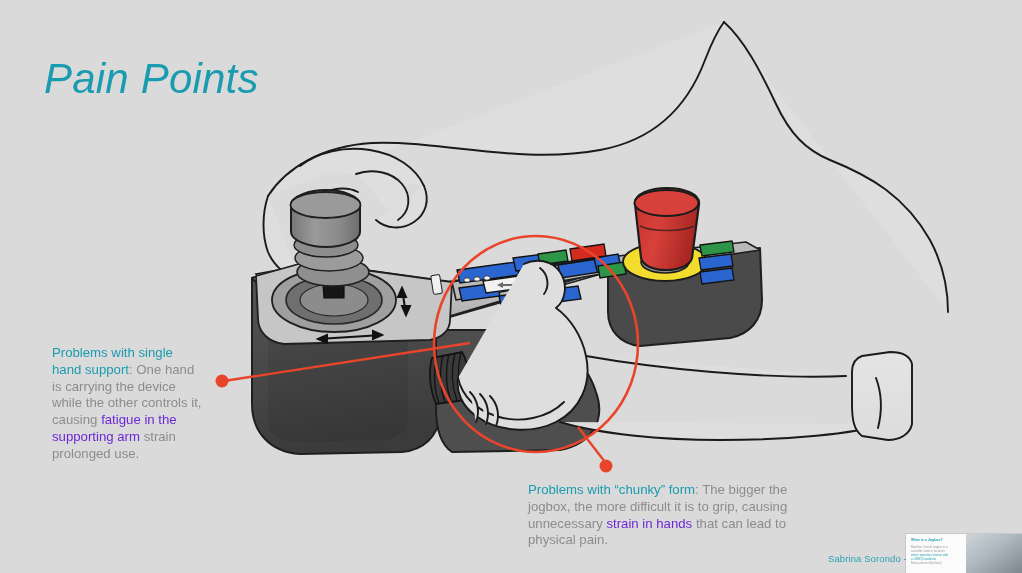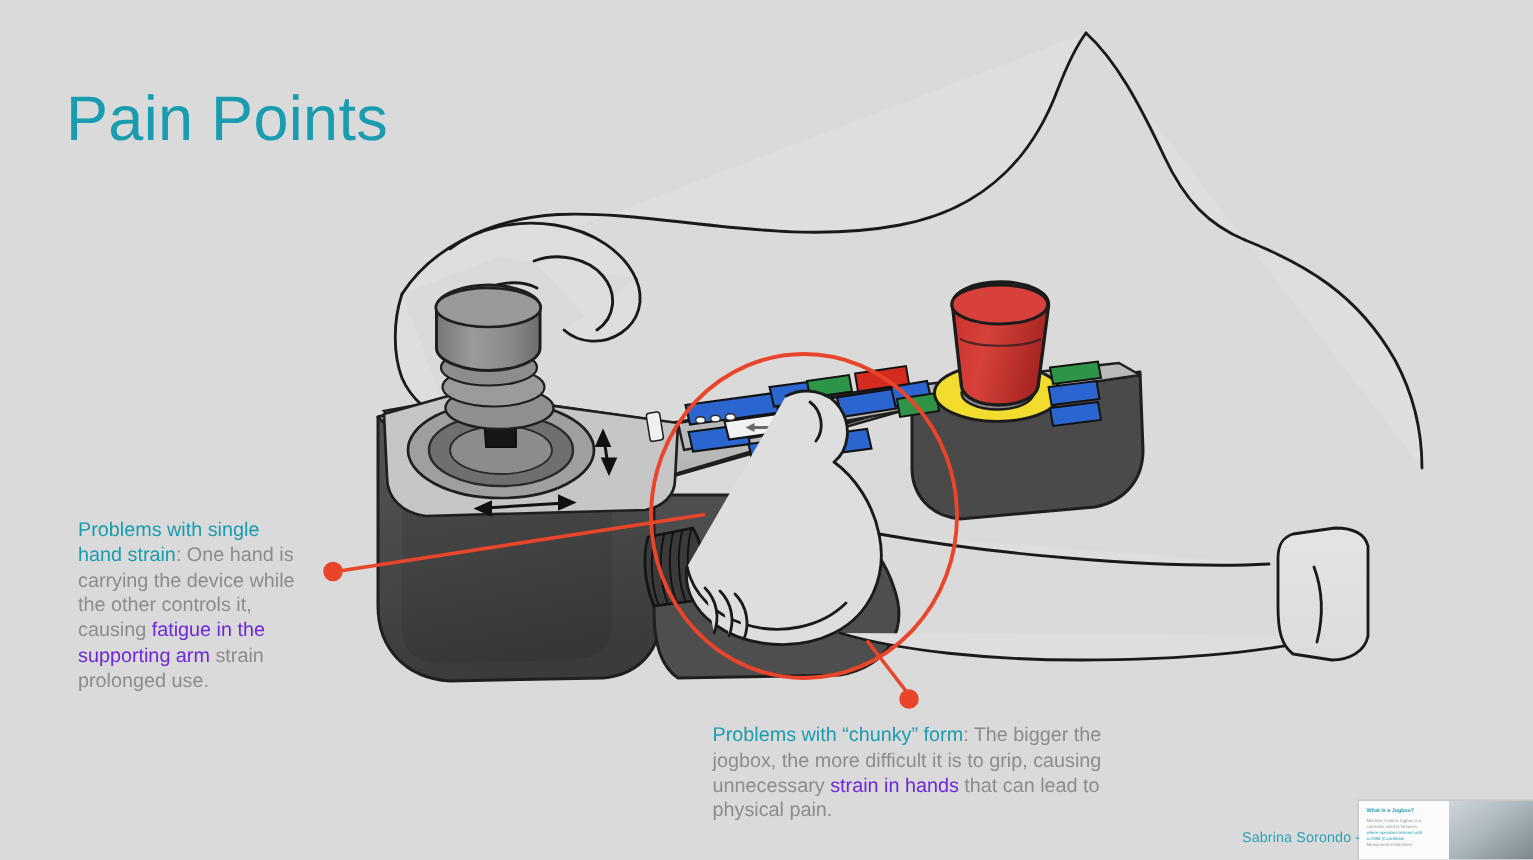--- a/index.html
+++ b/index.html
@@ -11,31 +11,32 @@
     position:relative;
   }
   .slide{position:absolute;inset:0;background:#dadada;}
 
   
   #page-title{
     position:absolute;left:44px;top:56px;
     font-size:42px;font-weight:400;letter-spacing:.2px;
     color:#1a9cb0;line-height:1.1;
     font-family:"Liberation Sans", sans-serif;
+    font-style:italic;
   }
 
   
   #illustration{position:absolute;left:0;top:0;width:1022px;height:573px;}
 
   
   .callout{position:absolute;color:#8c8c8c;font-size:13.2px;line-height:16.8px;}
   .callout .lead{color:#1a9cb0;}
   .callout .hl{color:#6d28d9;}
   #callout-left{left:52px;top:345px;width:152px;}
-  #callout-bottom{left:475px;top:482px;width:265px;}
+  #callout-bottom{left:528px;top:482px;width:265px;}
 
   
   #presenter-name{
     position:absolute;left:828px;top:553px;
     font-size:9.5px;color:#2aa3b5;white-space:nowrap;
     letter-spacing:.1px;
   }
   #thumb-overlay{
     position:absolute;left:906px;top:534px;width:116px;height:39px;
     background:#f2f2f2;overflow:hidden;
@@ -236,21 +237,21 @@
       <circle cx="222" cy="381" r="6.5" fill="#e8452a"></circle>
     </g>
 
     <g>
       <path d="M578,427 L605,462" stroke="#e8452a" stroke-width="2.4" fill="none"></path>
       <circle cx="606" cy="466" r="6.5" fill="#e8452a"></circle>
     </g>
   </svg>
 
   <div class="callout" id="callout-left">
-    <span class="lead">Problems with single hand strain</span><span>: </span><span>One hand is carrying the device while the other controls it, causing </span><span class="hl">fatigue in the supporting arm</span><span> strain prolonged use.</span>
+    <span class="lead">Problems with single hand support</span><span>: </span><span>One hand is carrying the device while the other controls it, causing </span><span class="hl">fatigue in the supporting arm</span><span> strain prolonged use.</span>
   </div>
 
   <div class="callout" id="callout-bottom">
     <span class="lead">Problems with “chunky” form</span><span>: </span><span>The bigger the jogbox, the more difficult it is to grip, causing unnecessary </span><span class="hl">strain in hands</span><span> that can lead to physical pain.</span>
   </div>
 
   <div id="presenter-name">Sabrina Sorondo - Not V</div>
 
   <div id="thumb-overlay">
     <div class="tleft">

